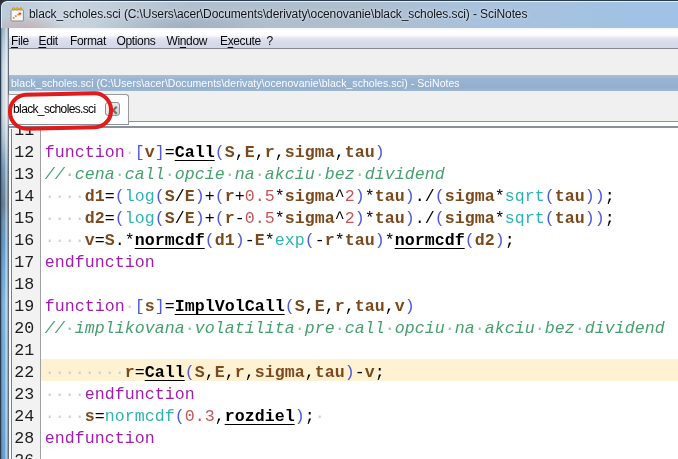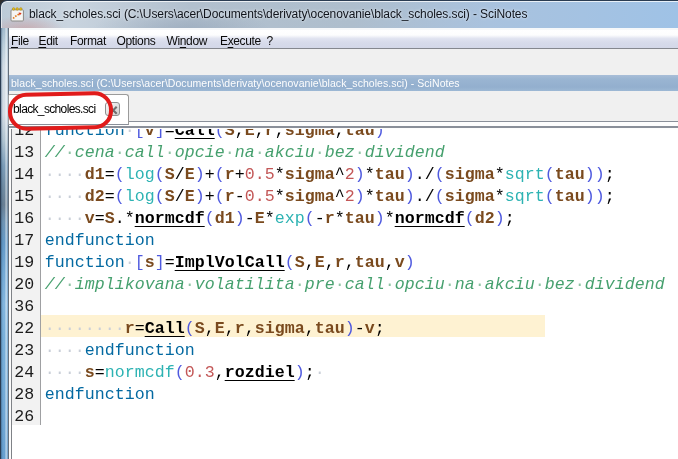--- a/index.html
+++ b/index.html
@@ -70,22 +70,22 @@
 
 #editor { position:absolute; left:2px; top:100.7px; width:666.6px; height:330.3px; background:#ffffff;
   border-left:1.3px solid #7f8287; overflow:hidden; }
 #edinner { position:absolute; left:0; top:-11.7px; width:100%; }
 .row { position:relative; height:22px; font-family:"Liberation Mono", monospace;
   font-size:16.6px; letter-spacing:0.042px; line-height:28.4px; white-space:pre; }
 .row .gut { position:absolute; left:0; top:0; width:28.4px; height:22px; background:#f2f2f2;
   border-right:1.5px solid #9fa0a2; padding-right:5.6px; text-align:right; color:#1c1c1c;
   display:inline-block; }
 .row .code { position:absolute; left:28.5px; top:0; padding-left:3.8px; height:22px; display:inline-block; }
-.row.hl .code { background:#fef2d2; width:504px; }
-.k { color:#0369a1; }
+.row.hl .code { background:#fef2d2; width:637px; }
+.k { color:#a21caf; }
 .c { color:#46a06e; font-style:italic; }
 .cd { color:#8fc2a4; }
 .d { color:#c9cfd8; }
 .i { color:#7a4a1e; font-weight:bold; }
 .m { color:#000; font-weight:bold; text-decoration:underline; text-underline-offset:2.5px; text-decoration-thickness:1.2px; }
 .b { color:#2db3b3; }
 .n { color:#c35757; }
 .p { color:#4f5adf; }
 .o { color:#000; }
 
@@ -243,29 +243,31 @@
         <div class="tabtext" id="tt1">black_scholes.sci</div>
         <div class="xbtn" id="x1">
             <svg width="14.5" height="14.5" viewBox="0 0 14.5 14.5">
               <path d="M3.8 3.8 L10.7 10.7 M10.7 3.8 L3.8 10.7" stroke="#6e6e6e" stroke-width="2.1"></path>
             </svg>
           </div>
       </div>
     </div>
     <div id="editor">
       <div id="edinner">
+<div class="row"><span class="gut">11</span><span class="code"></span></div>
 <div class="row"><span class="gut">12</span><span class="code"><span class="k">function</span><span class="d">·</span><span class="p">[</span><span class="i">v</span><span class="p">]</span><span class="o">=</span><span class="m">Call</span><span class="p">(</span><span class="i">S</span><span class="o">,</span><span class="i">E</span><span class="o">,</span><span class="i">r</span><span class="o">,</span><span class="i">sigma</span><span class="o">,</span><span class="i">tau</span><span class="p">)</span></span></div>
 <div class="row"><span class="gut">13</span><span class="code"><span class="c">//</span><span class="cd">·</span><span class="c">cena</span><span class="cd">·</span><span class="c">call</span><span class="cd">·</span><span class="c">opcie</span><span class="cd">·</span><span class="c">na</span><span class="cd">·</span><span class="c">akciu</span><span class="cd">·</span><span class="c">bez</span><span class="cd">·</span><span class="c">dividend</span></span></div>
 <div class="row"><span class="gut">14</span><span class="code"><span class="d">····</span><span class="i">d1</span><span class="o">=</span><span class="p">(</span><span class="b">log</span><span class="p">(</span><span class="i">S</span><span class="o">/</span><span class="i">E</span><span class="p">)</span><span class="o">+</span><span class="p">(</span><span class="i">r</span><span class="o">+</span><span class="n">0.5</span><span class="o">*</span><span class="i">sigma</span><span class="o">^</span><span class="n">2</span><span class="p">)</span><span class="o">*</span><span class="i">tau</span><span class="p">)</span><span class="o">.</span><span class="o">/</span><span class="p">(</span><span class="i">sigma</span><span class="o">*</span><span class="b">sqrt</span><span class="p">(</span><span class="i">tau</span><span class="p">)</span><span class="p">)</span><span class="o">;</span></span></div>
 <div class="row"><span class="gut">15</span><span class="code"><span class="d">····</span><span class="i">d2</span><span class="o">=</span><span class="p">(</span><span class="b">log</span><span class="p">(</span><span class="i">S</span><span class="o">/</span><span class="i">E</span><span class="p">)</span><span class="o">+</span><span class="p">(</span><span class="i">r</span><span class="o">-</span><span class="n">0.5</span><span class="o">*</span><span class="i">sigma</span><span class="o">^</span><span class="n">2</span><span class="p">)</span><span class="o">*</span><span class="i">tau</span><span class="p">)</span><span class="o">.</span><span class="o">/</span><span class="p">(</span><span class="i">sigma</span><span class="o">*</span><span class="b">sqrt</span><span class="p">(</span><span class="i">tau</span><span class="p">)</span><span class="p">)</span><span class="o">;</span></span></div>
 <div class="row"><span class="gut">16</span><span class="code"><span class="d">····</span><span class="i">v</span><span class="o">=</span><span class="i">S</span><span class="o">.</span><span class="o">*</span><span class="m">normcdf</span><span class="p">(</span><span class="i">d1</span><span class="p">)</span><span class="o">-</span><span class="i">E</span><span class="o">*</span><span class="b">exp</span><span class="p">(</span><span class="o">-</span><span class="i">r</span><span class="o">*</span><span class="i">tau</span><span class="p">)</span><span class="o">*</span><span class="m">normcdf</span><span class="p">(</span><span class="i">d2</span><span class="p">)</span><span class="o">;</span></span></div>
 <div class="row"><span class="gut">17</span><span class="code"><span class="k">endfunction</span></span></div>
+<div class="row"><span class="gut">18</span><span class="code"></span></div>
 <div class="row"><span class="gut">19</span><span class="code"><span class="k">function</span><span class="d">·</span><span class="p">[</span><span class="i">s</span><span class="p">]</span><span class="o">=</span><span class="m">ImplVolCall</span><span class="p">(</span><span class="i">S</span><span class="o">,</span><span class="i">E</span><span class="o">,</span><span class="i">r</span><span class="o">,</span><span class="i">tau</span><span class="o">,</span><span class="i">v</span><span class="p">)</span></span></div>
 <div class="row"><span class="gut">20</span><span class="code"><span class="c">//</span><span class="cd">·</span><span class="c">implikovana</span><span class="cd">·</span><span class="c">volatilita</span><span class="cd">·</span><span class="c">pre</span><span class="cd">·</span><span class="c">call</span><span class="cd">·</span><span class="c">opciu</span><span class="cd">·</span><span class="c">na</span><span class="cd">·</span><span class="c">akciu</span><span class="cd">·</span><span class="c">bez</span><span class="cd">·</span><span class="c">dividend</span></span></div>
-<div class="row"><span class="gut">36</span></div>
+<div class="row"><span class="gut">21</span></div>
 <div class="row hl"><span class="gut">22</span><span class="code"><span class="d">········</span><span class="i">r</span><span class="o">=</span><span class="m">Call</span><span class="p">(</span><span class="i">S</span><span class="o">,</span><span class="i">E</span><span class="o">,</span><span class="i">r</span><span class="o">,</span><span class="i">sigma</span><span class="o">,</span><span class="i">tau</span><span class="p">)</span><span class="o">-</span><span class="i">v</span><span class="o">;</span></span></div>
 <div class="row"><span class="gut">23</span><span class="code"><span class="d">····</span><span class="k">endfunction</span></span></div>
 <div class="row"><span class="gut">24</span><span class="code"><span class="d">····</span><span class="i">s</span><span class="o">=</span><span class="b">normcdf</span><span class="p">(</span><span class="n">0.3</span><span class="o">,</span><span class="m">rozdiel</span><span class="p">)</span><span class="o">;</span><span class="d">·</span></span></div>
 <div class="row"><span class="gut">28</span><span class="code"><span class="k">endfunction</span></span></div>
 <div class="row"><span class="gut">26</span><span class="code"></span></div>
       </div>
     </div>
   </div>
   <div id="oval"></div>
 </div>

